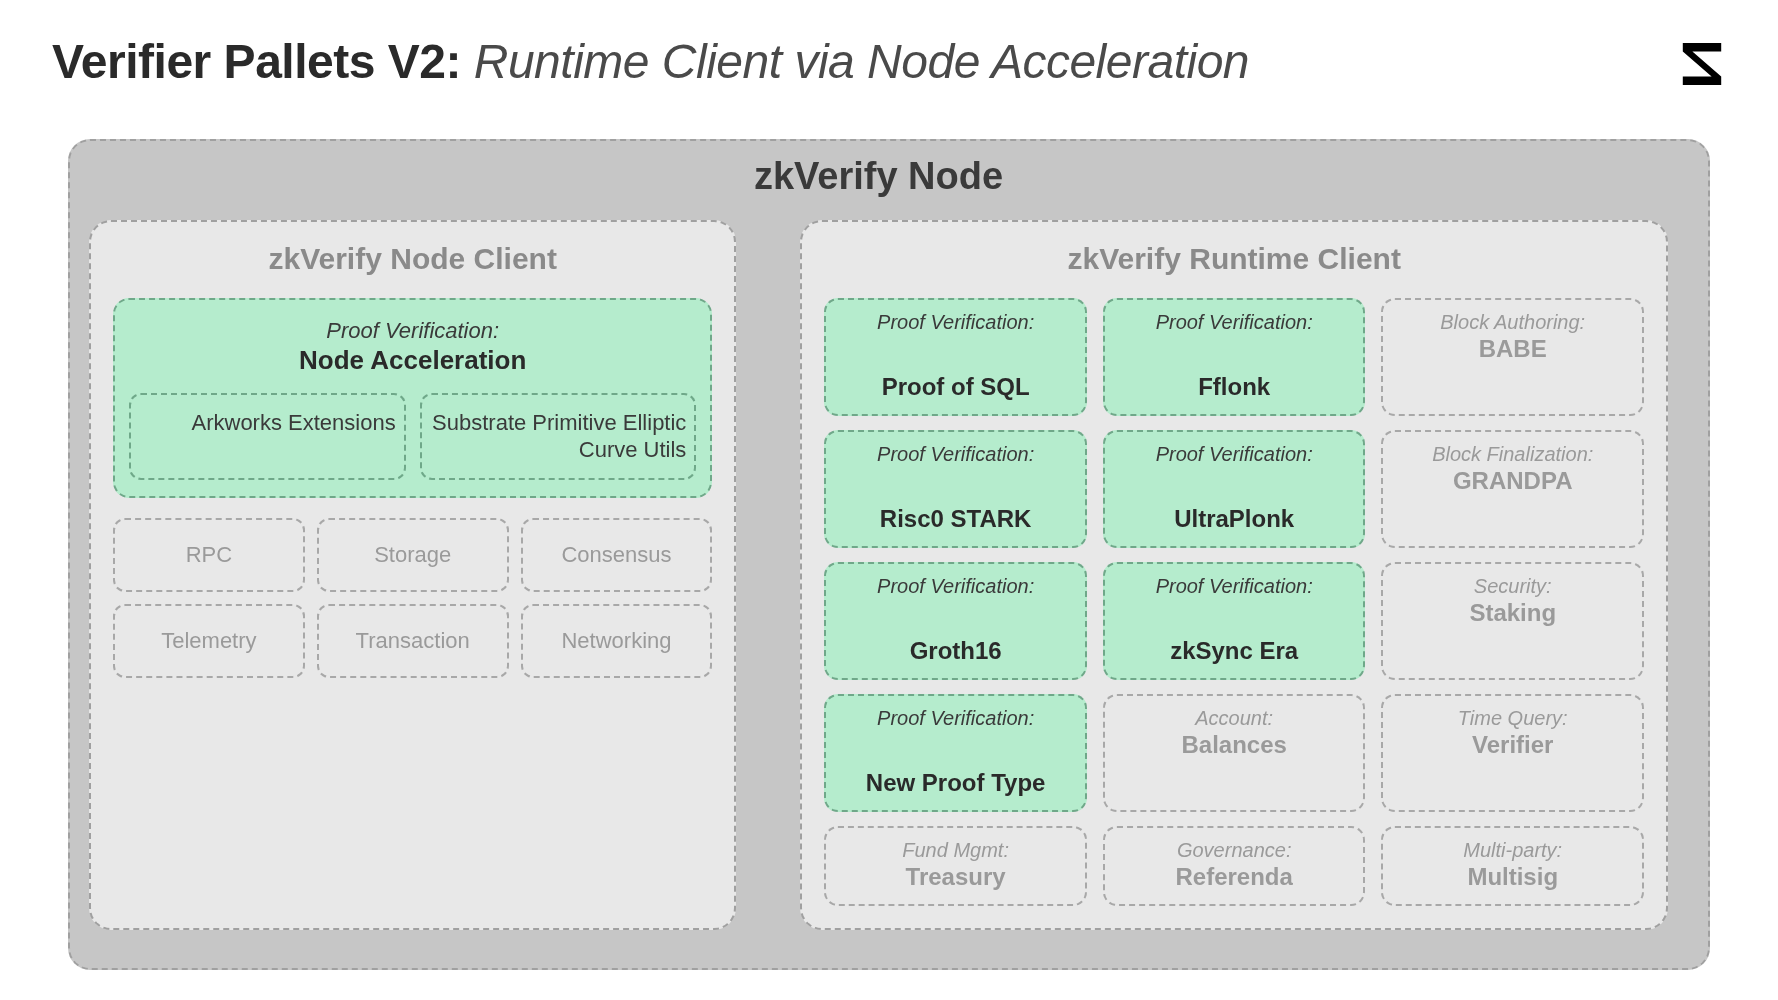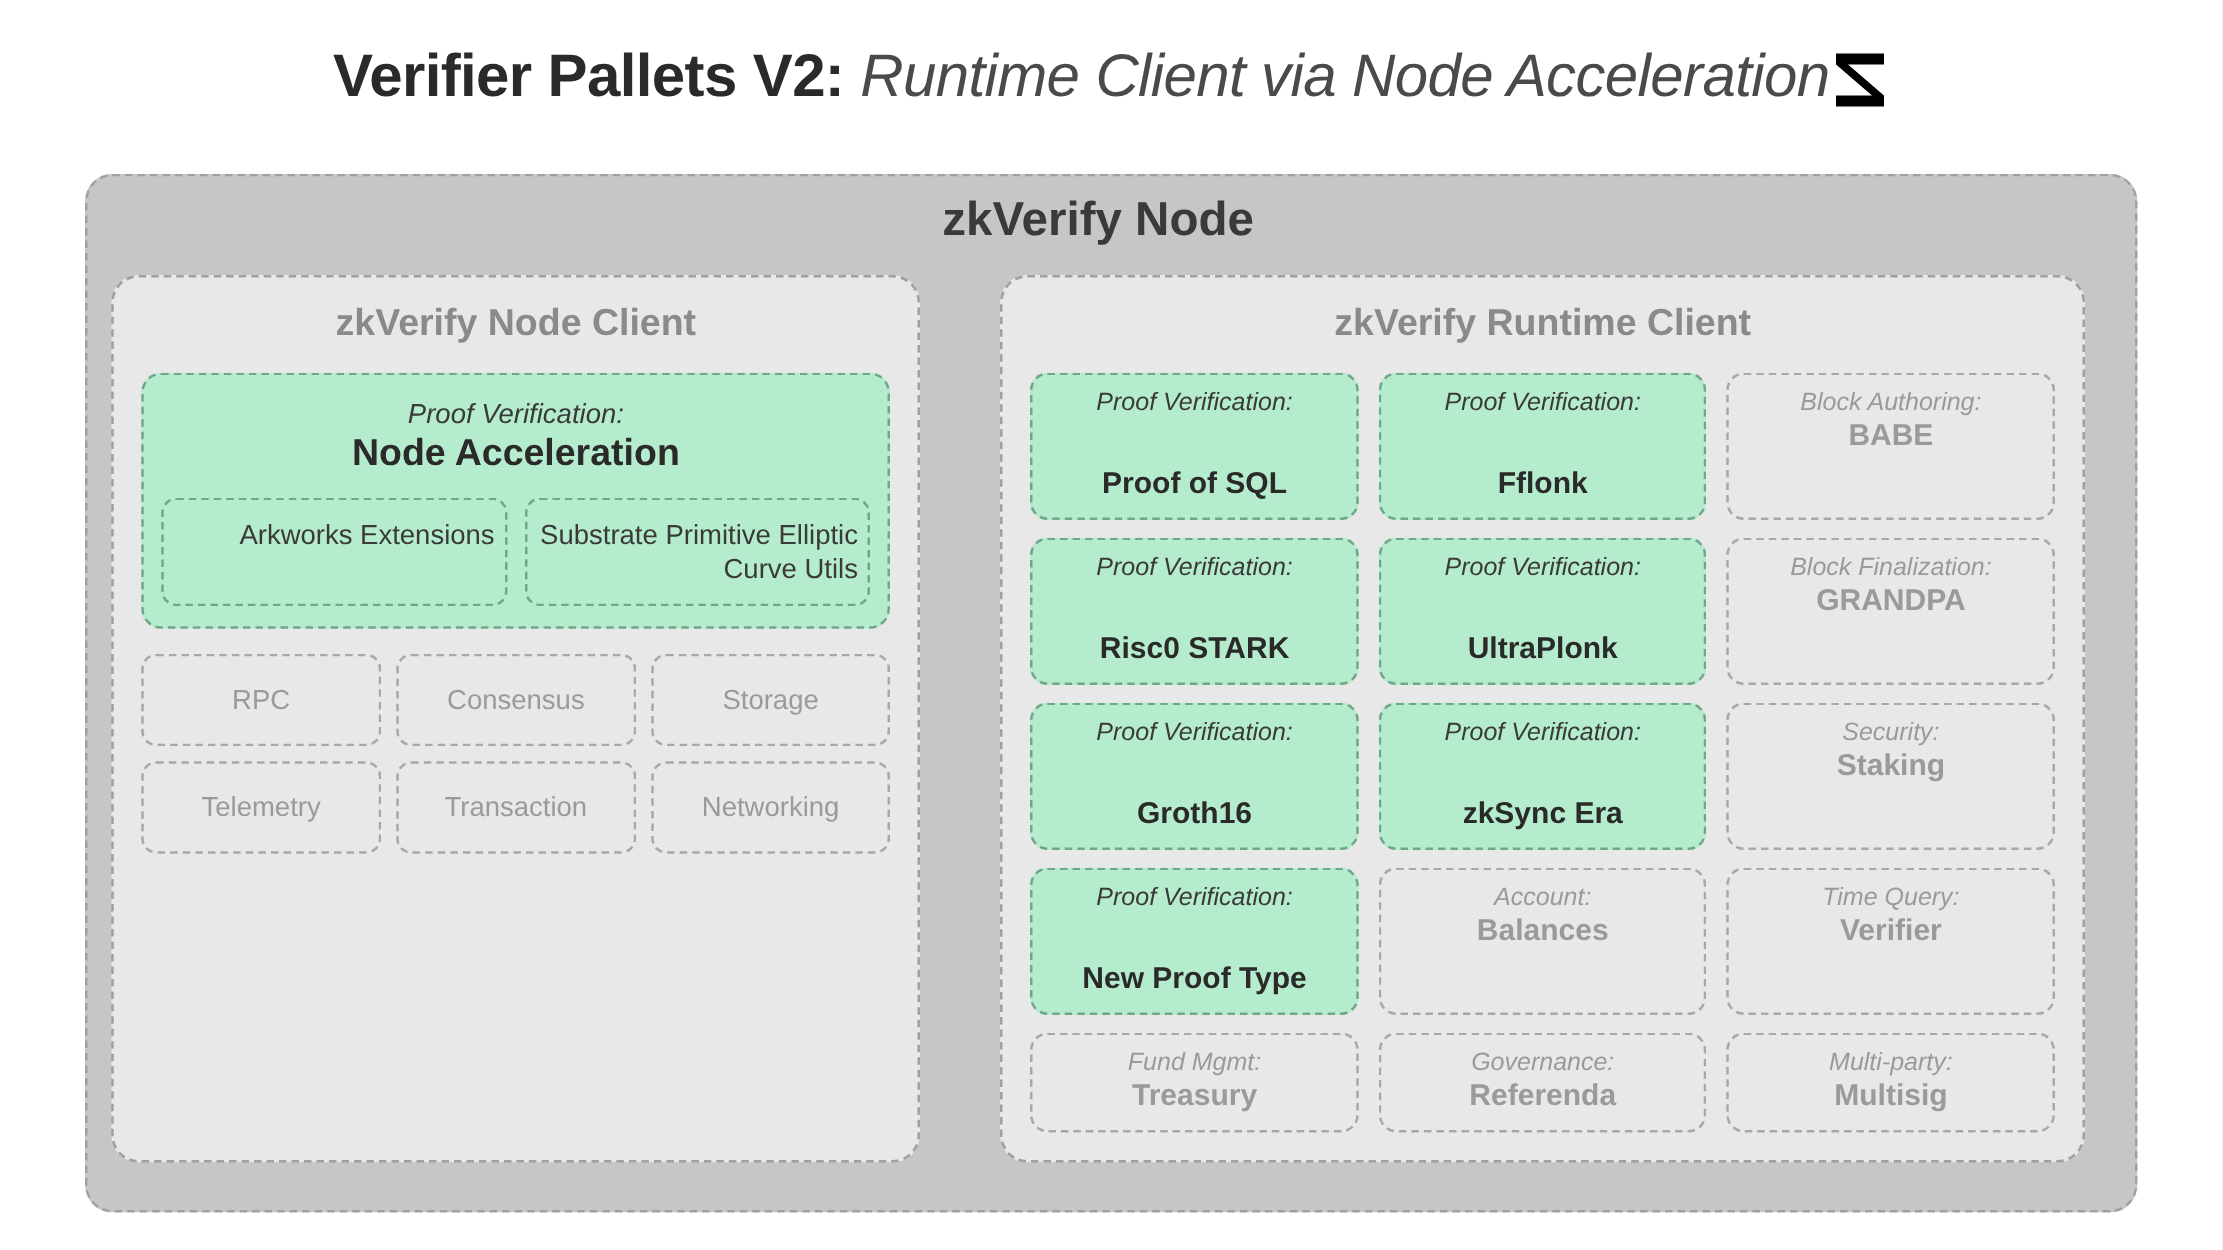--- a/index.html
+++ b/index.html
@@ -8,21 +8,21 @@
     height: 1000px;
     background: #ffffff;
     font-family: -apple-system, BlinkMacSystemFont, "Segoe UI", Helvetica, Arial, sans-serif;
     color: #2a2a2a;
   }
   .page {
     padding: 34px 52px 0 52px;
   }
   .header-row {
     display: flex;
-    justify-content: center;
+    justify-content: space-between;
     align-items: flex-start;
     margin-bottom: 50px;
   }
   .title {
     font-size: 48px;
     font-weight: 400;
     color: #2a2a2a;
     letter-spacing: -0.5px;
   }
   .title .bold { font-weight: 800; font-style: normal; }
@@ -81,21 +81,21 @@
     text-align: center;
     margin-bottom: 16px;
   }
   .head-pre {
     font-size: 22px;
     font-style: italic;
     color: #3a3a3a;
     line-height: 1.2;
   }
   .head-main {
-    font-size: 30px;
+    font-size: 26px;
     font-weight: 700;
     color: #2a2a2a;
     line-height: 1.25;
   }
   .accel-sub-row {
     display: flex;
     gap: 14px;
   }
   .accel-sub {
     flex: 1;
@@ -189,22 +189,22 @@
             <div class="head-main">Node Acceleration</div>
           </div>
           <div class="accel-sub-row">
             <div class="accel-sub">Arkworks Extensions</div>
             <div class="accel-sub">Substrate Primitive Elliptic Curve Utils</div>
           </div>
         </div>
 
         <div class="grey-grid">
           <div class="grey-cell">RPC</div>
+          <div class="grey-cell">Storage</div>
           <div class="grey-cell">Consensus</div>
-          <div class="grey-cell">Storage</div>
           <div class="grey-cell">Telemetry</div>
           <div class="grey-cell">Transaction</div>
           <div class="grey-cell">Networking</div>
         </div>
       </div>
 
       <div class="col-panel col-right">
         <div class="col-title">zkVerify Runtime Client</div>
 
         <div class="runtime-grid" id="runtime-grid">

